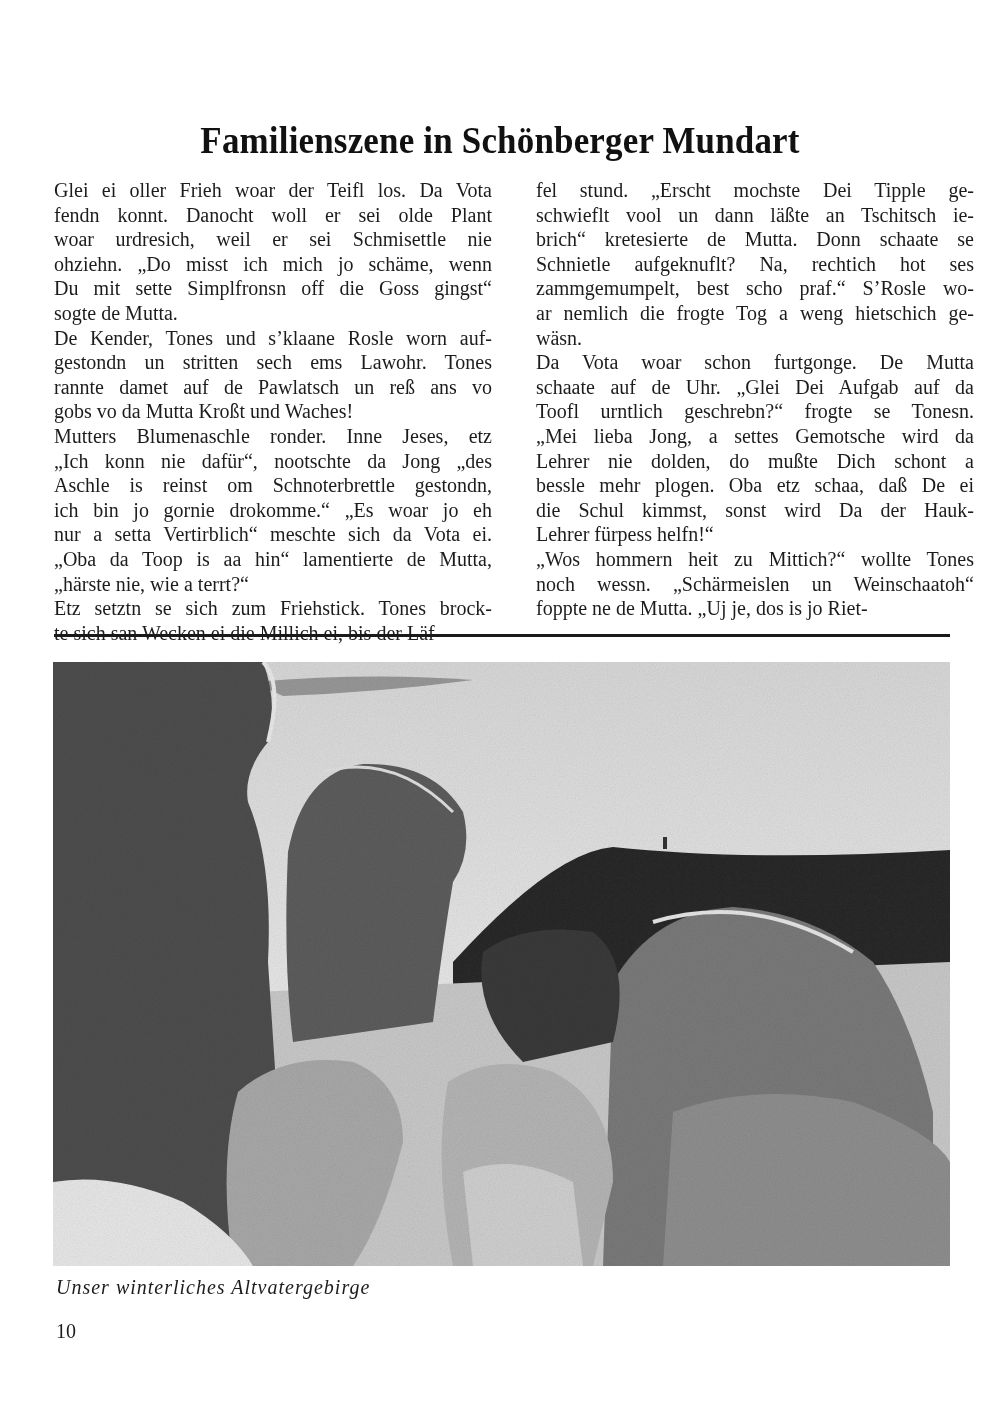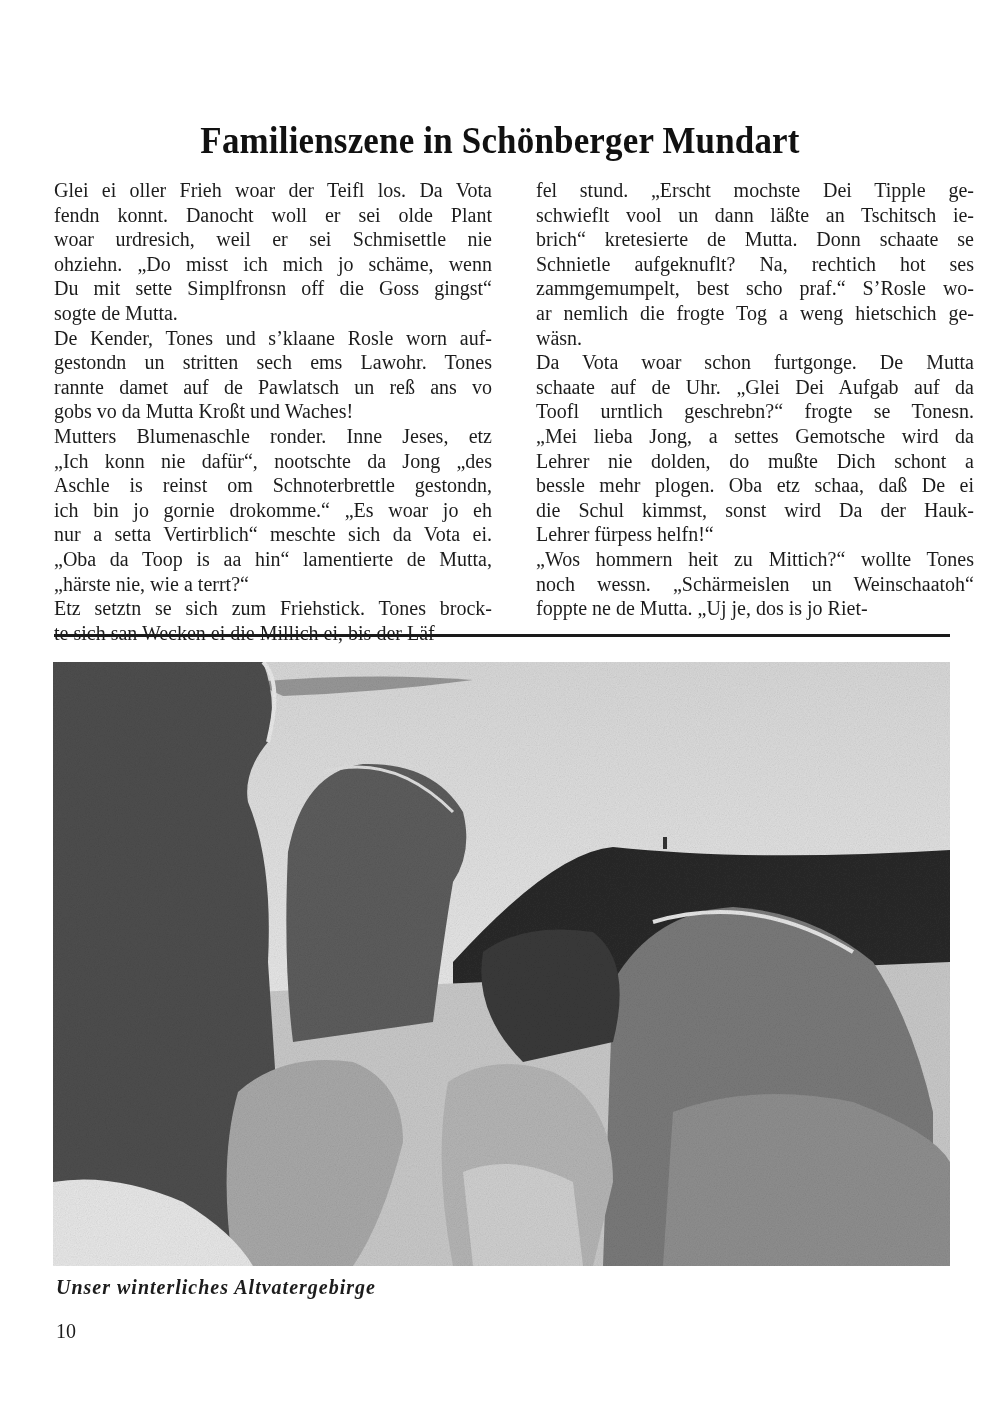--- a/index.html
+++ b/index.html
@@ -10,21 +10,21 @@
            letter-spacing: 0.2px; color: #111; transform: scaleX(0.92); }
   .col { position: absolute; top: 178px; width: 438px; font-size: 20px; line-height: 24.6px;
          text-align: justify; color: #1c1c1c; }
   .col.left { left: 54px; }
   .col.right { left: 510px; margin-left: 26px; }
   .line { display: block; white-space: nowrap; text-align-last: justify; text-align: justify; height: 24.6px; }
   .line.last { text-align-last: left; }
   .rule { position: absolute; top: 634px; left: 54px; width: 896px; height: 3px; background: #1a1a1a; }
   .photo { position: absolute; top: 662px; left: 53px; width: 897px; height: 604px; overflow: hidden; background: #8a8a8a; }
   .caption { position: absolute; top: 1276px; left: 56px; font-size: 20px; font-style: italic;
-             letter-spacing: 1px; color: #1c1c1c; font-weight: bold; }
+             letter-spacing: 1px; color: #1c1c1c; }
   .pagenum { position: absolute; top: 1320px; left: 56px; font-size: 20px; color: #1c1c1c; }
 </style>
 </head>
 <body>
 
 <div class="title">Familienszene in Schönberger Mundart</div>
 
 <div class="col left">
     <span class="line">Glei ei oller Frieh woar der Teifl los. Da Vota</span>
     <span class="line">fendn konnt. Danocht woll er sei olde Plant</span>

